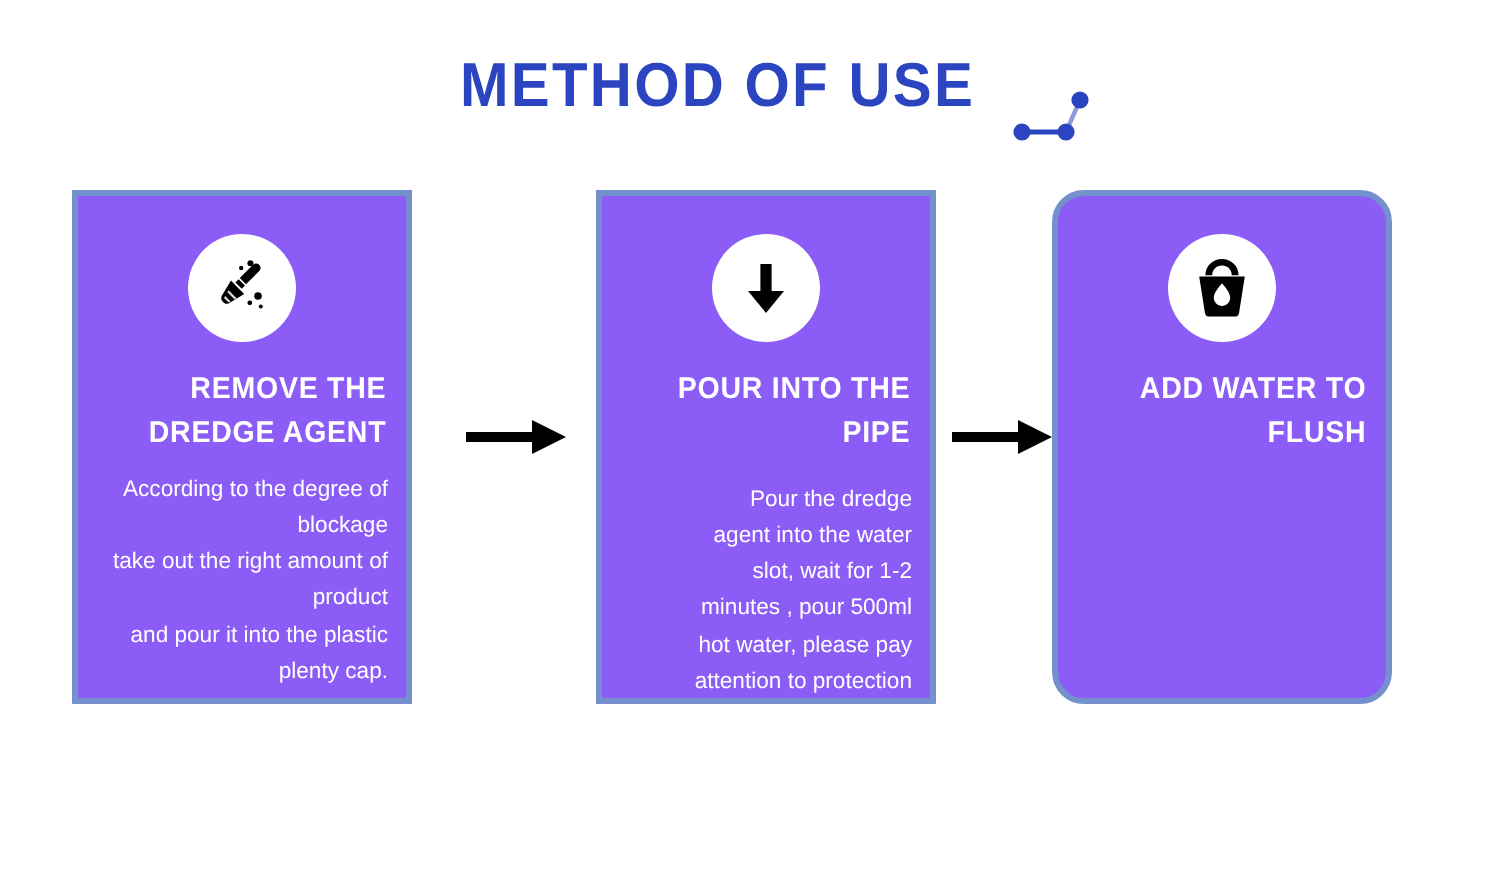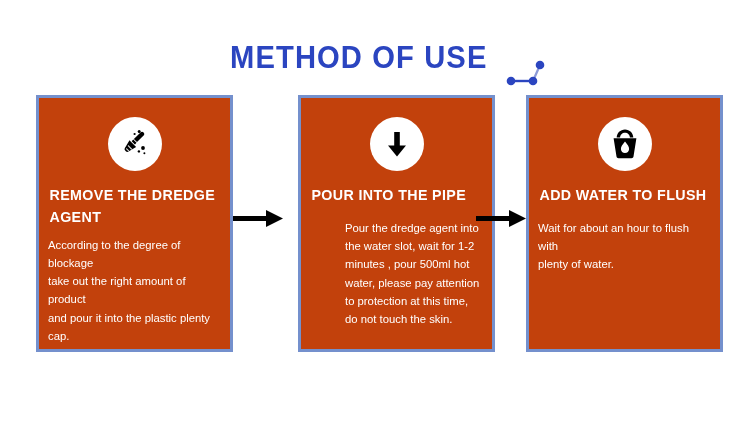--- a/index.html
+++ b/index.html
@@ -11,21 +11,21 @@
     height: 440px;
     background: #ffffff;
     font-family: "Liberation Sans", sans-serif;
     overflow: hidden;
     position: relative;
   }
 
   
   #title-area {
     position: absolute;
-    top: 20px;
+    top: 5px;
     left: 0;
     width: 750px;
     height: 62px;
   }
   #page-title {
     position: absolute;
     left: 230px;
     top: 22px;
     font-family: "Liberation Sans Narrow", "Liberation Sans", sans-serif;
     font-size: 31px;
@@ -50,30 +50,30 @@
     position: absolute;
     top: 95px;
     left: 0;
     width: 750px;
     height: 262px;
   }
 
   .step-card {
     position: absolute;
     top: 0;
-    width: 197px;
+    width: 170px;
     height: 257px;
-    background: #c2410c;
+    background: #8b5cf6;
     border: 3px solid #7490cd;
     box-sizing: border-box;
-    text-align: left;
+    text-align: right;
   }
   #step-card-1 { left: 36px; }
   #step-card-2 { left: 298px; }
-  #step-card-3 { left: 526px; }
+  #step-card-3 { left: 526px; border-radius: 16px; }
 
   .icon-circle {
     width: 54px;
     height: 54px;
     border-radius: 50%;
     background: #ffffff;
     margin: 19px auto 0 auto;
     display: flex;
     align-items: center;
     justify-content: center;
@@ -197,17 +197,15 @@
 
           <path d="M16 2.5c-4.6 0-8.3 3.6-8.3 8.1h3.4c0-2.7 2.2-4.8 4.9-4.8s4.9 2.1 4.9 4.8h3.4c0-4.5-3.7-8.1-8.3-8.1z"></path>
 
           <path d="M4.6 11.2h22.8l-2.9 18.4c-.15 1.0-1.0 1.7-2.0 1.7H9.5c-1.0 0-1.85-.7-2.0-1.7L4.6 11.2z"></path>
 
           <path d="M16 14.6c-2.6 3.0-4.1 5.3-4.1 7.3 0 2.3 1.85 4.1 4.1 4.1s4.1-1.8 4.1-4.1c0-2.0-1.5-4.3-4.1-7.3z" fill="#ffffff"></path>
         </g>
       </svg>
     </div>
     <div class="step-heading">ADD WATER TO FLUSH</div>
-    <div class="step-body">Wait for about an hour to flush with
-plenty of water.</div>
   </div>
 
 </div>
 
 </body></html>

